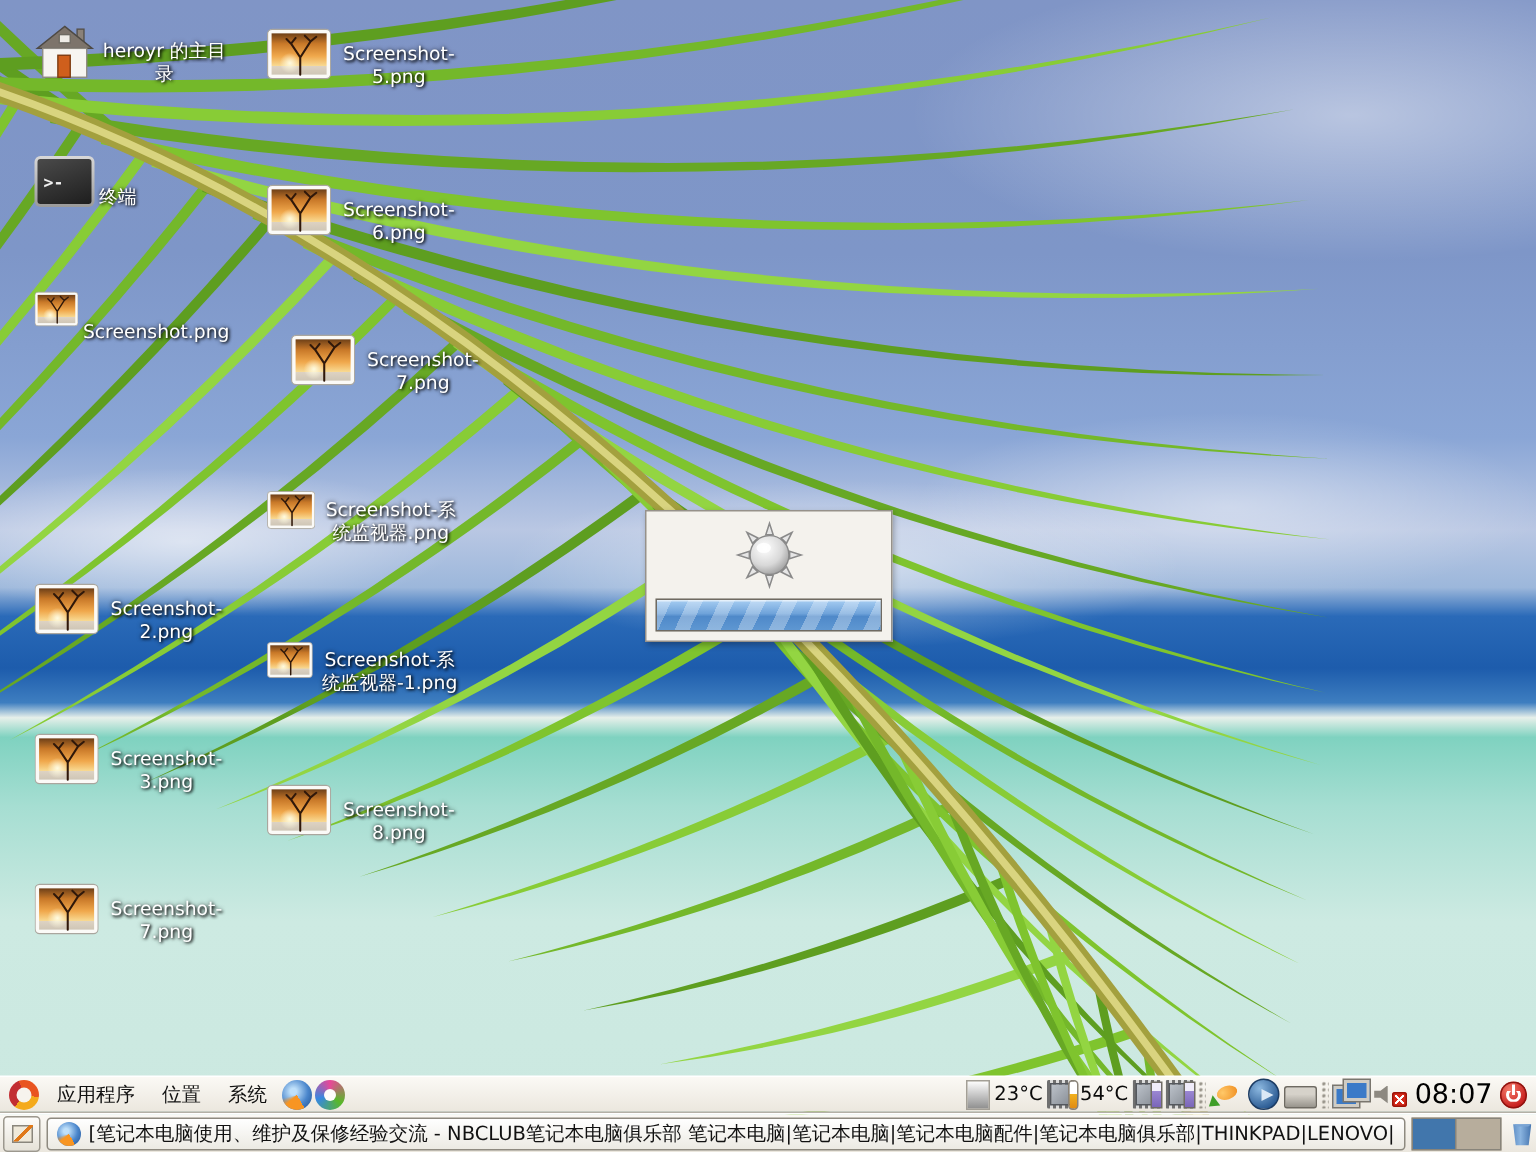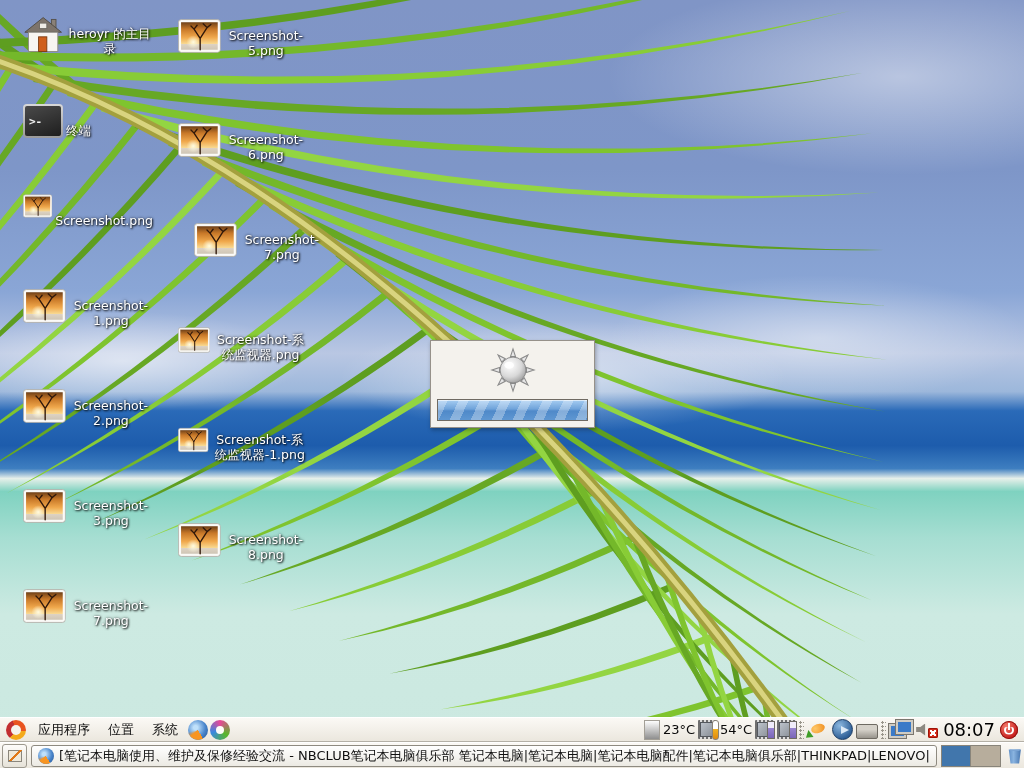--- a/index.html
+++ b/index.html
@@ -233,26 +233,20 @@
       </div>
     <span class="lbl">终端</span>
   </div>
 
   <div class="dicon" style="left:23px;top:184px">
     <svg class="thumbwrap">
         <use href="#thumb"></use>
       </svg>
     <span class="lbl">Screenshot.png</span>
   </div>
-  <div class="dicon" style="left:23px;top:284px">
-    <svg class="thumbwrap">
-        <use href="#thumb"></use>
-      </svg>
-    <span class="lbl">Screenshot-1.png</span>
-  </div>
   <div class="dicon" style="left:23px;top:384px">
     <svg class="thumbwrap">
         <use href="#thumb"></use>
       </svg>
     <span class="lbl">Screenshot-2.png</span>
   </div>
   <div class="dicon" style="left:23px;top:484px">
     <svg class="thumbwrap">
         <use href="#thumb"></use>
       </svg>

